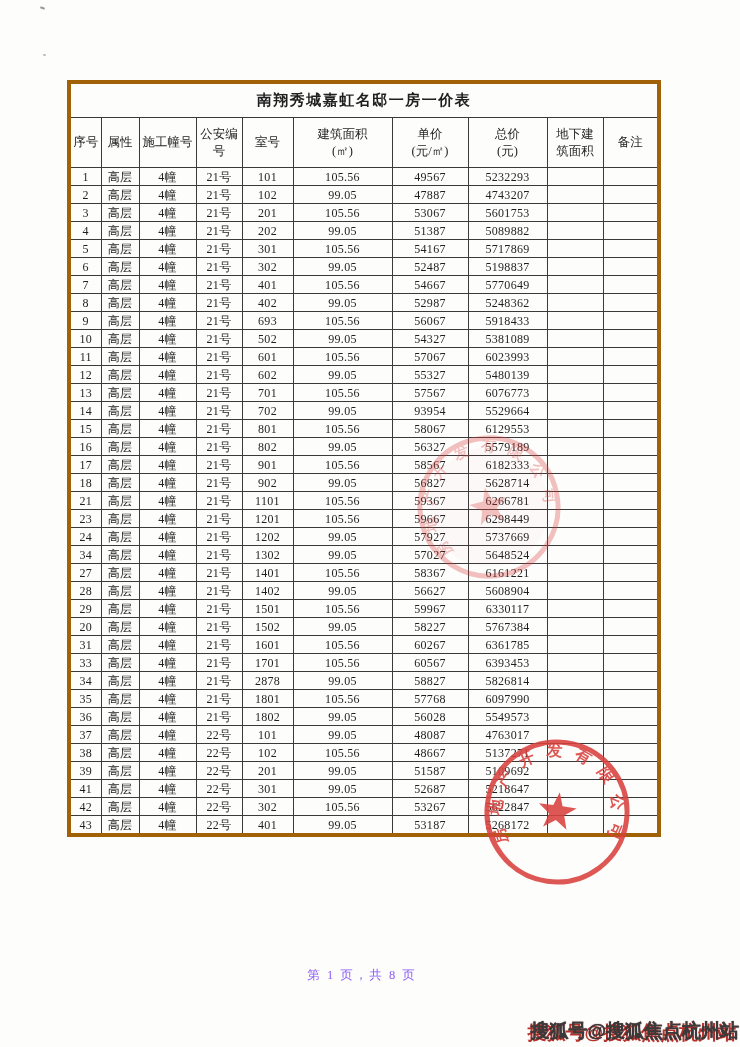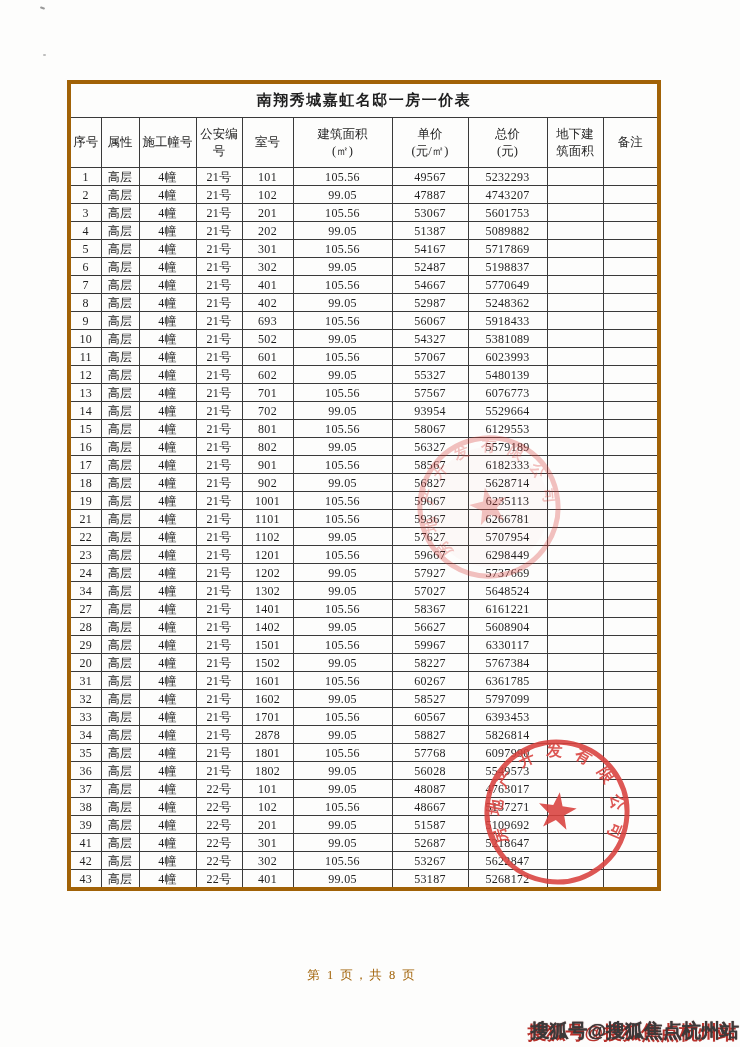--- a/index.html
+++ b/index.html
@@ -33,21 +33,21 @@
   tbody td{
     height:17px;font-size:12px;line-height:1;
     letter-spacing:.3px;
   }
   
   .c0{width:32px}.c1{width:38px}.c2{width:57px}.c3{width:46px}.c4{width:51px}
   .c5{width:99px}.c6{width:76px}.c7{width:79px}.c8{width:56px}.c9{width:56px}
 
   .page-footer{
     position:absolute;left:67px;top:967px;width:590px;
-    text-align:center;font-size:12.5px;letter-spacing:2px;color:#a16207;
+    text-align:center;font-size:12.5px;letter-spacing:2px;color:#8b5cf6;
   }
 
   .stamp{position:absolute;pointer-events:none;}
   .stamp-faded{left:409px;top:427px;opacity:.32;filter:blur(.5px);}
   .stamp-clear{left:477px;top:732px;opacity:.88;}
 
   .watermark{
     position:absolute;right:1px;bottom:5px;height:24px;
     font-family:"Liberation Sans","DejaVu Sans",sans-serif;
     font-size:19px;font-weight:bold;white-space:nowrap;
@@ -308,56 +308,32 @@
         <td>4幢</td>
         <td>21号</td>
         <td>902</td>
         <td>99.05</td>
         <td>56827</td>
         <td>5628714</td>
         <td></td>
         <td></td>
       </tr>
       <tr>
-        <td>19</td>
-        <td>高层</td>
-        <td>4幢</td>
-        <td>21号</td>
-        <td>1001</td>
-        <td>105.56</td>
-        <td>59067</td>
-        <td>6235113</td>
-        <td></td>
-        <td></td>
-      </tr>
-      <tr>
         <td>21</td>
         <td>高层</td>
         <td>4幢</td>
         <td>21号</td>
         <td>1101</td>
         <td>105.56</td>
         <td>59367</td>
         <td>6266781</td>
         <td></td>
         <td></td>
       </tr>
       <tr>
-        <td>22</td>
-        <td>高层</td>
-        <td>4幢</td>
-        <td>21号</td>
-        <td>1102</td>
-        <td>99.05</td>
-        <td>57627</td>
-        <td>5707954</td>
-        <td></td>
-        <td></td>
-      </tr>
-      <tr>
         <td>23</td>
         <td>高层</td>
         <td>4幢</td>
         <td>21号</td>
         <td>1201</td>
         <td>105.56</td>
         <td>59667</td>
         <td>6298449</td>
         <td></td>
         <td></td>
@@ -436,32 +412,20 @@
       </tr>
       <tr>
         <td>31</td>
         <td>高层</td>
         <td>4幢</td>
         <td>21号</td>
         <td>1601</td>
         <td>105.56</td>
         <td>60267</td>
         <td>6361785</td>
-        <td></td>
-        <td></td>
-      </tr>
-      <tr>
-        <td>32</td>
-        <td>高层</td>
-        <td>4幢</td>
-        <td>21号</td>
-        <td>1602</td>
-        <td>99.05</td>
-        <td>58527</td>
-        <td>5797099</td>
         <td></td>
         <td></td>
       </tr>
       <tr>
         <td>33</td>
         <td>高层</td>
         <td>4幢</td>
         <td>21号</td>
         <td>1701</td>
         <td>105.56</td>

